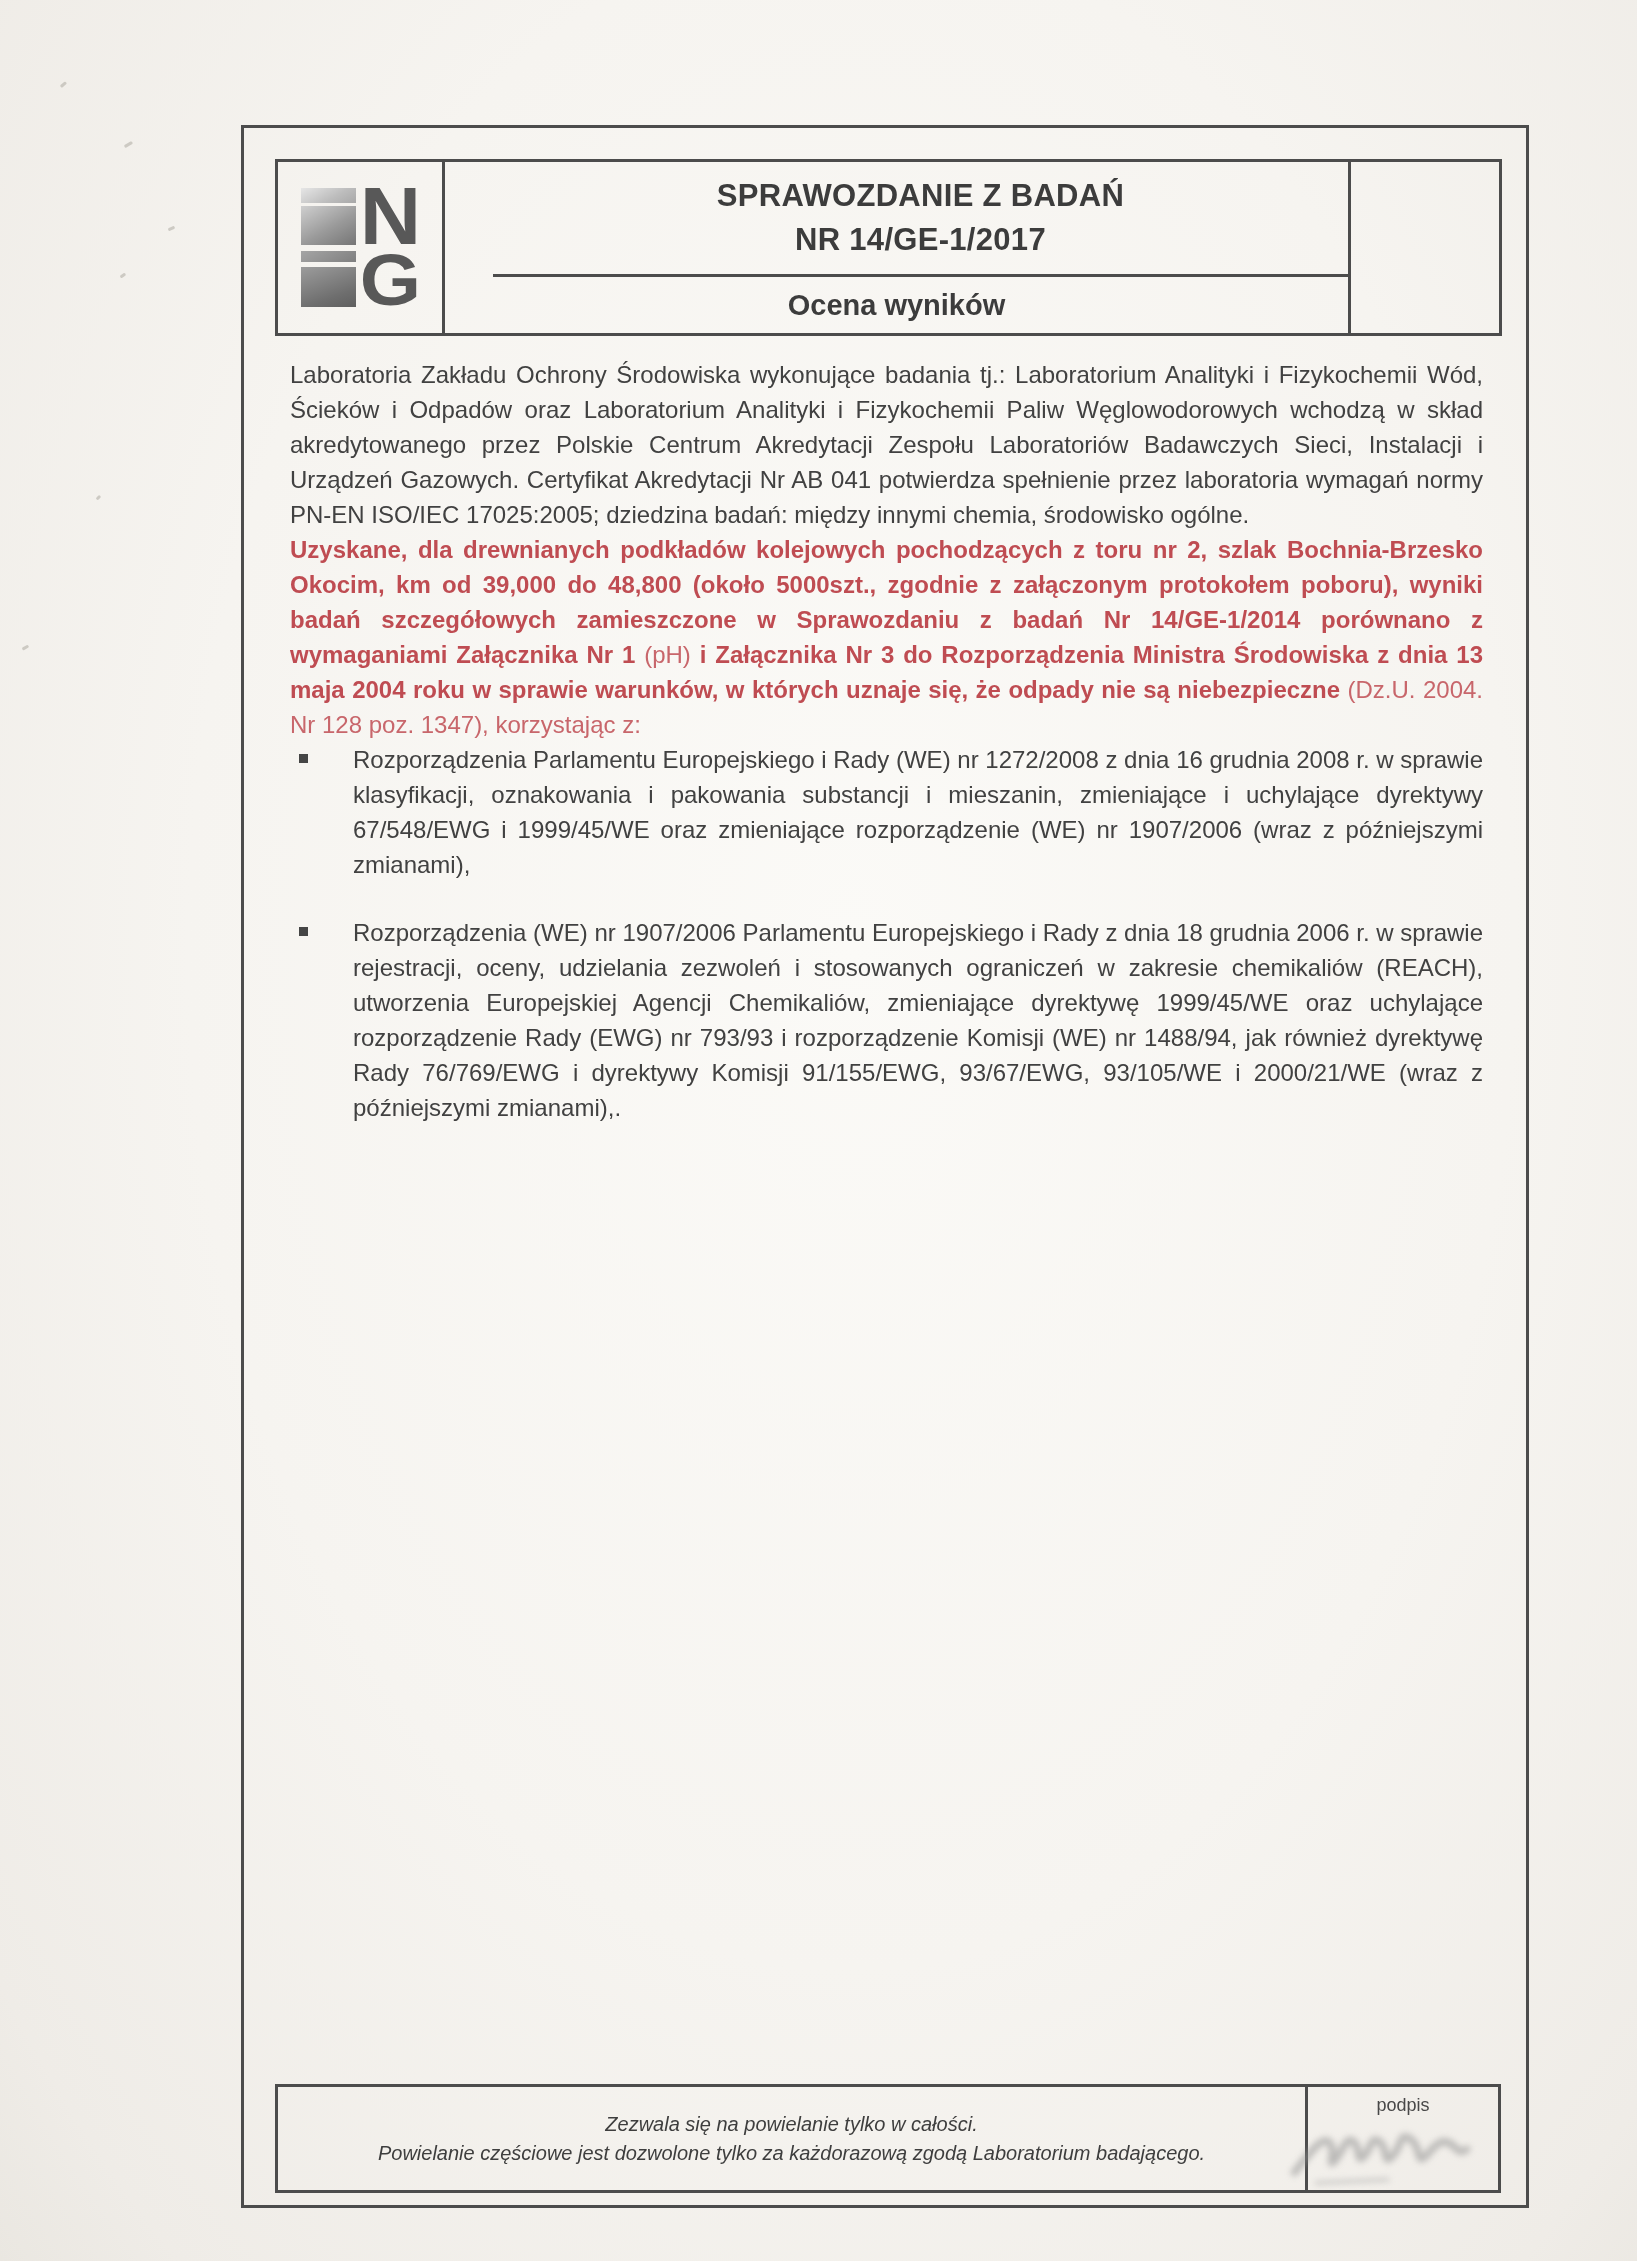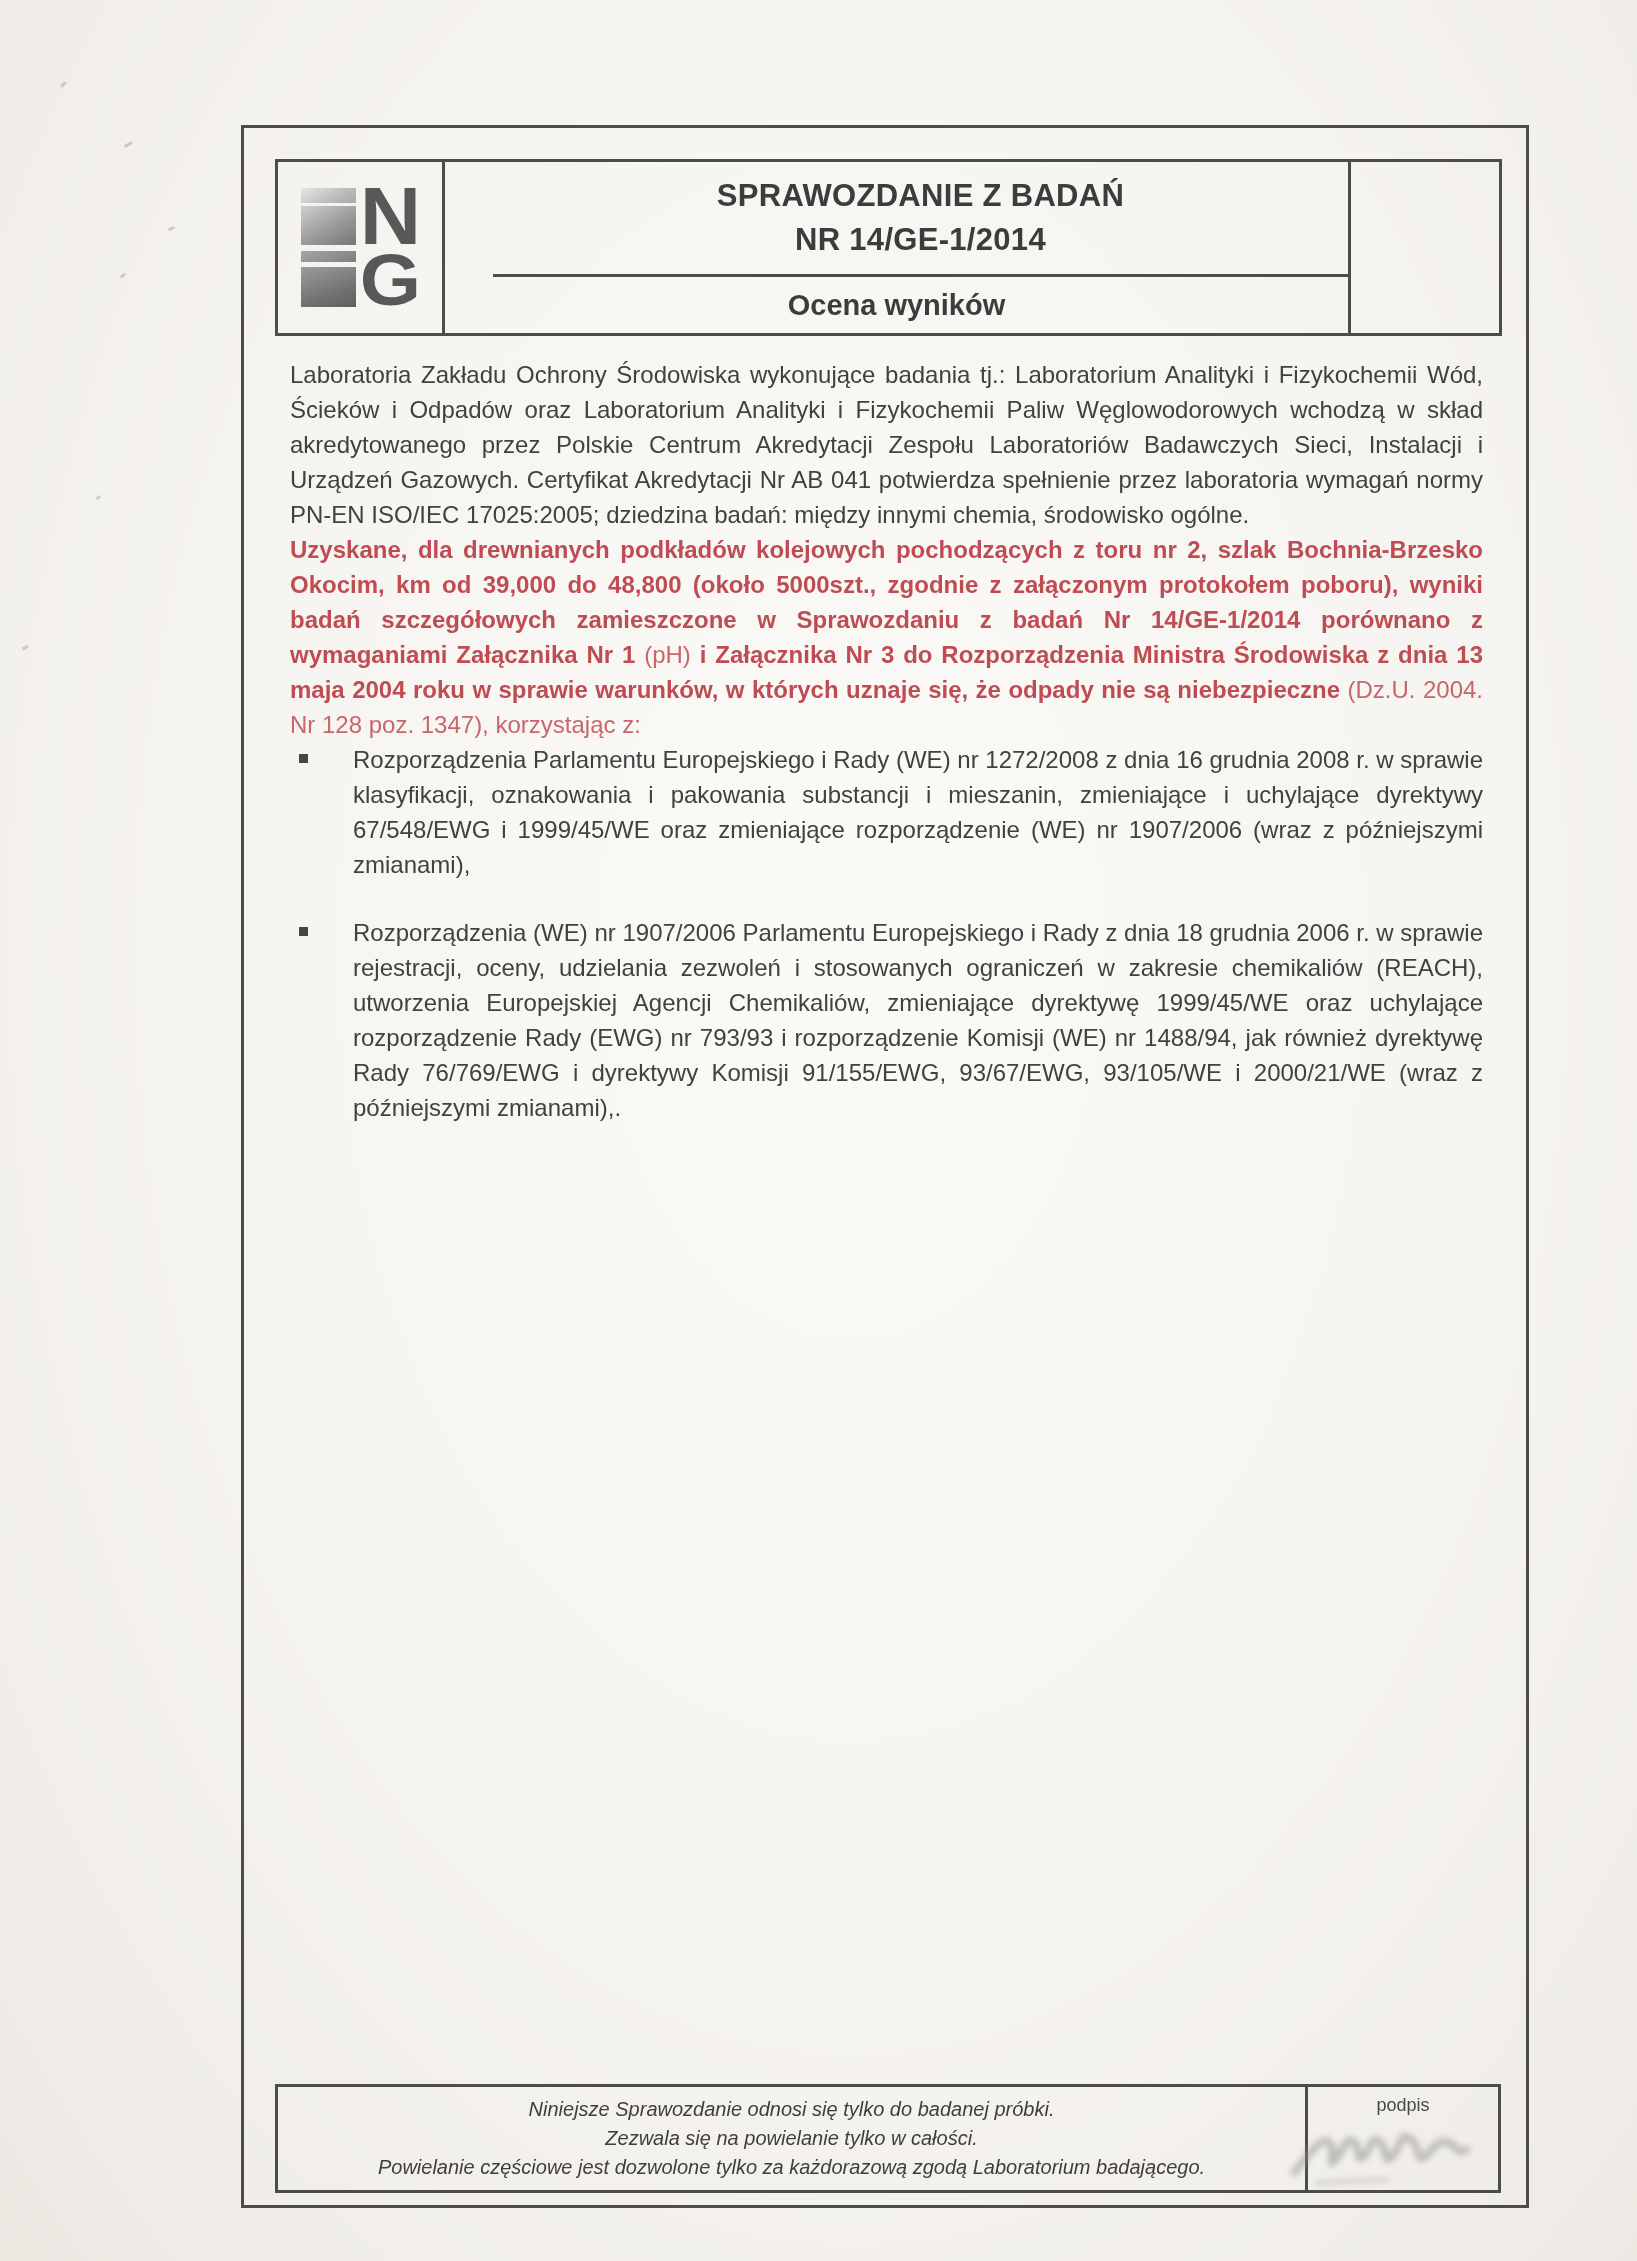--- a/index.html
+++ b/index.html
@@ -143,21 +143,21 @@
           </div>
           <div class="logo-col-right">
             <div class="lg-letter lg-n">N</div>
             <div class="lg-letter lg-g">G</div>
           </div>
         </div>
       </div>
       <div class="cell-center">
         <div class="title-row">
           <div class="title-line">SPRAWOZDANIE Z BADAŃ</div>
-          <div class="title-line">NR 14/GE-1/2014</div>
+          <div class="title-line">NR 14/GE-1/2017</div>
         </div>
         <div class="subtitle-row">
           <div class="subtitle">Ocena wyników</div>
         </div>
       </div>
       <div class="cell-right"></div>
     </div>
 
     <div class="body-text">
 
@@ -173,21 +173,20 @@
         <li>
           <span class="bullet-sq"></span>
           <span>Rozporządzenia (WE) nr 1907/2006 Parlamentu Europejskiego i Rady z dnia 18 grudnia 2006 r. w sprawie rejestracji, oceny, udzielania zezwoleń i stosowanych ograniczeń w zakresie chemikaliów (REACH), utworzenia Europejskiej Agencji Chemikaliów, zmieniające dyrektywę 1999/45/WE oraz uchylające rozporządzenie Rady (EWG) nr 793/93 i rozporządzenie Komisji (WE) nr 1488/94, jak również dyrektywę Rady 76/769/EWG i dyrektywy Komisji 91/155/EWG, 93/67/EWG, 93/105/WE i 2000/21/WE (wraz z późniejszymi zmianami),.</span>
         </li>
       </ul>
 
     </div>
 
     <div class="footer-table">
       <div class="footer-notes">
-        <div>Niniejsze Sprawozdanie odnosi się tylko do badanej próbki.</div>
         <div>Zezwala się na powielanie tylko w całości.</div>
         <div>Powielanie częściowe jest dozwolone tylko za każdorazową zgodą Laboratorium badającego.</div>
       </div>
       <div class="footer-sign">
         <div class="sign-label">podpis</div>
         <svg class="signature-svg" viewBox="0 0 310 128" xmlns="http://www.w3.org/2000/svg">
           <path d="M6 98 C 34 62, 52 38, 62 54 C 70 67, 56 92, 68 80
                    C 82 64, 86 38, 99 52 C 108 62, 101 88, 115 71
                    C 126 56, 125 40, 138 51 C 151 62, 142 90, 158 72
                    C 173 54, 168 34, 186 47 C 204 61, 192 92, 212 69

